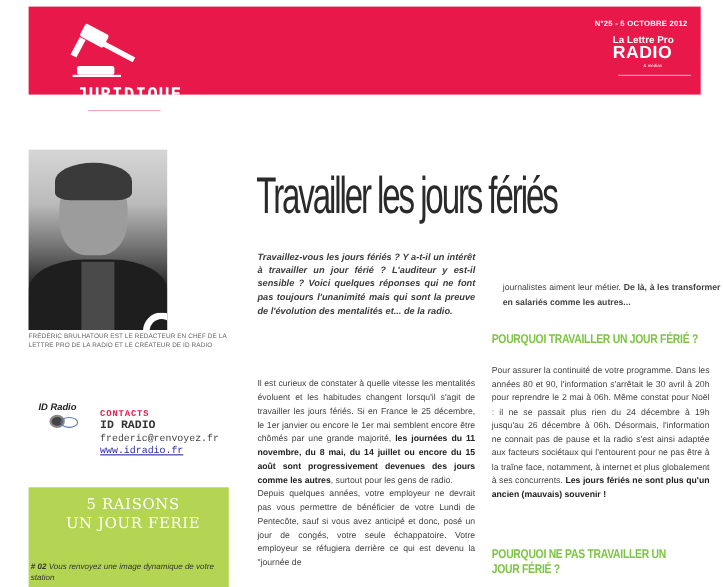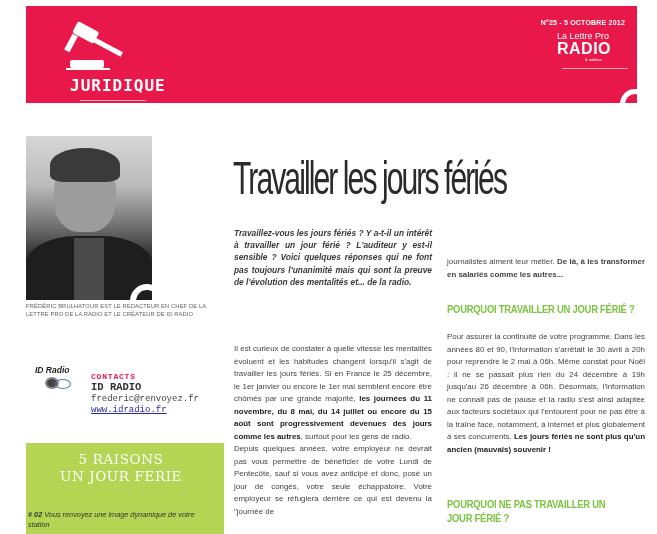--- a/index.html
+++ b/index.html
@@ -1,37 +1,37 @@
 <!DOCTYPE html>
 <html><head>
 <meta charset="utf-8">
 <style>
   * { box-sizing: border-box; margin: 0; padding: 0; }
   html, body { width: 657px; height: 534px; overflow: hidden; background: #ffffff; }
   body { position: relative; font-family: "DejaVu Sans", sans-serif; color: #333; }
 
   .header {
-    position: absolute; left: 26px; top: 6px; width: 611px; height: 97px;
+    position: absolute; left: 26px; top: 6px; width: 611px; height: 80px;
     background: #e8194a;
   }
   .gavel { position: absolute; left: 36px; top: 14px; width: 70px; height: 55px; }
   .section-label {
     position: absolute; left: 44px; top: 70px;
     font-family: "DejaVu Sans Mono", monospace; font-weight: bold;
     color: #fff; font-size: 16px; letter-spacing: 1px;
   }
   .section-rule { position: absolute; left: 54px; top: 94px; width: 66px; height: 1px; background: #f7a9bb; }
 
   .issue {
     position: absolute; right: 12px; top: 13px;
     color: #fff; font-family: "Liberation Sans", sans-serif; font-size: 7px; font-weight: bold;
     letter-spacing: 0.2px;
   }
   .brand { position: absolute; left: 557px; top: 32px; width: 80px; color: #fff; font-family: "Liberation Sans", sans-serif; }
-  .brand .l1 { font-size: 9px; font-weight: normal; line-height: 9px; }
+  .brand .l1 { font-size: 9px; font-weight: bold; line-height: 9px; }
   .brand .l2 { font-size: 16px; font-weight: bold; line-height: 16px; letter-spacing: 0.5px; }
   .brand .l3 { font-size: 4px; margin-left: 28px; line-height: 5px; }
   .brand-rule { position: absolute; left: 562px; top: 68px; width: 66px; height: 1px; background: #f7a9bb; }
   .corner-arc {
     position: absolute; left: 620px; top: 89px; width: 30px; height: 30px;
     border: 5px solid #fff; border-radius: 50%; border-right-color: transparent; border-bottom-color: transparent;
   }
 
   .photo {
     position: absolute; left: 26px; top: 136px; width: 126px; height: 164px;
@@ -58,21 +58,21 @@
   .idradio-logo .mic { position: absolute; left: 10px; top: 12px; width: 14px; height: 12px; border-radius: 50%; background: #444; border: 2px solid #888; }
   .idradio-logo .cable { position: absolute; left: 20px; top: 14px; width: 16px; height: 10px; border: 1.5px solid #5578b8; border-radius: 50%; }
 
   .contacts { position: absolute; left: 91px; top: 372px; font-family: Liberation Mono, monospace; }
   .contacts .h { color: #e8194a; font-weight: bold; font-size: 8px; letter-spacing: 0.8px; line-height: 9px; }
   .contacts .org { color: #333; font-weight: bold; font-size: 10.5px; line-height: 13px; }
   .contacts .mail { color: #444; font-size: 9px; line-height: 11px; }
   .contacts .web { color: #2a2aa0; font-size: 9px; line-height: 11px; text-decoration: underline; }
 
   .green-box {
-    position: absolute; left: 26px; top: 443px; width: 198px; height: 91px; background: #b4d553;
+    position: absolute; left: 26px; top: 443px; width: 182px; height: 91px; background: #b4d553;
   }
   .green-box .title {
     position: absolute; left: 0; top: 8px; width: 190px; text-align: center;
     font-family: "DejaVu Serif", serif; color: #fff; font-size: 13.5px; line-height: 16.5px; letter-spacing: 0.6px;
   }
   .green-box .item {
     position: absolute; left: 2px; top: 67px; width: 186px;
     font-family: "Liberation Sans", sans-serif; font-style: italic; font-size: 7.3px; line-height: 10px; color: #333;
   }
   .green-box .item b { font-style: italic; }
@@ -86,21 +86,21 @@
   .col { position: absolute; font-family: "Liberation Sans", sans-serif; color: #444; }
   .lead {
     left: 234px; top: 227px; width: 198px; font-size: 8.4px; line-height: 12.2px;
     font-weight: bold; font-style: italic; text-align: justify; color: #3a3a3a;
   }
   .body1 {
     left: 234px; top: 343px; width: 198px; font-size: 7.9px; line-height: 12.5px; text-align: justify;
   }
   .body1 b, .body2 b { color: #222; }
 
-  .body2-top { left: 447px; top: 256px; width: 198px; font-size: 7.9px; line-height: 12.5px; text-align: justify; }
+  .body2-top { left: 457px; top: 256px; width: 198px; font-size: 7.9px; line-height: 12.5px; text-align: justify; }
   .subhead {
     position: absolute; font-family: "Liberation Sans", sans-serif; color: #7cc442; font-weight: bold;
     font-size: 11.5px; line-height: 14px; letter-spacing: -0.3px; transform: scaleX(0.82); transform-origin: left top;
   }
   .sub1 { left: 447px; top: 302px; width: 240px; }
   .body2 { left: 447px; top: 331px; width: 198px; font-size: 7.9px; line-height: 12.5px; text-align: justify; }
   .sub2 { left: 447px; top: 497px; width: 240px; }
 </style>
 </head>
 <body>

